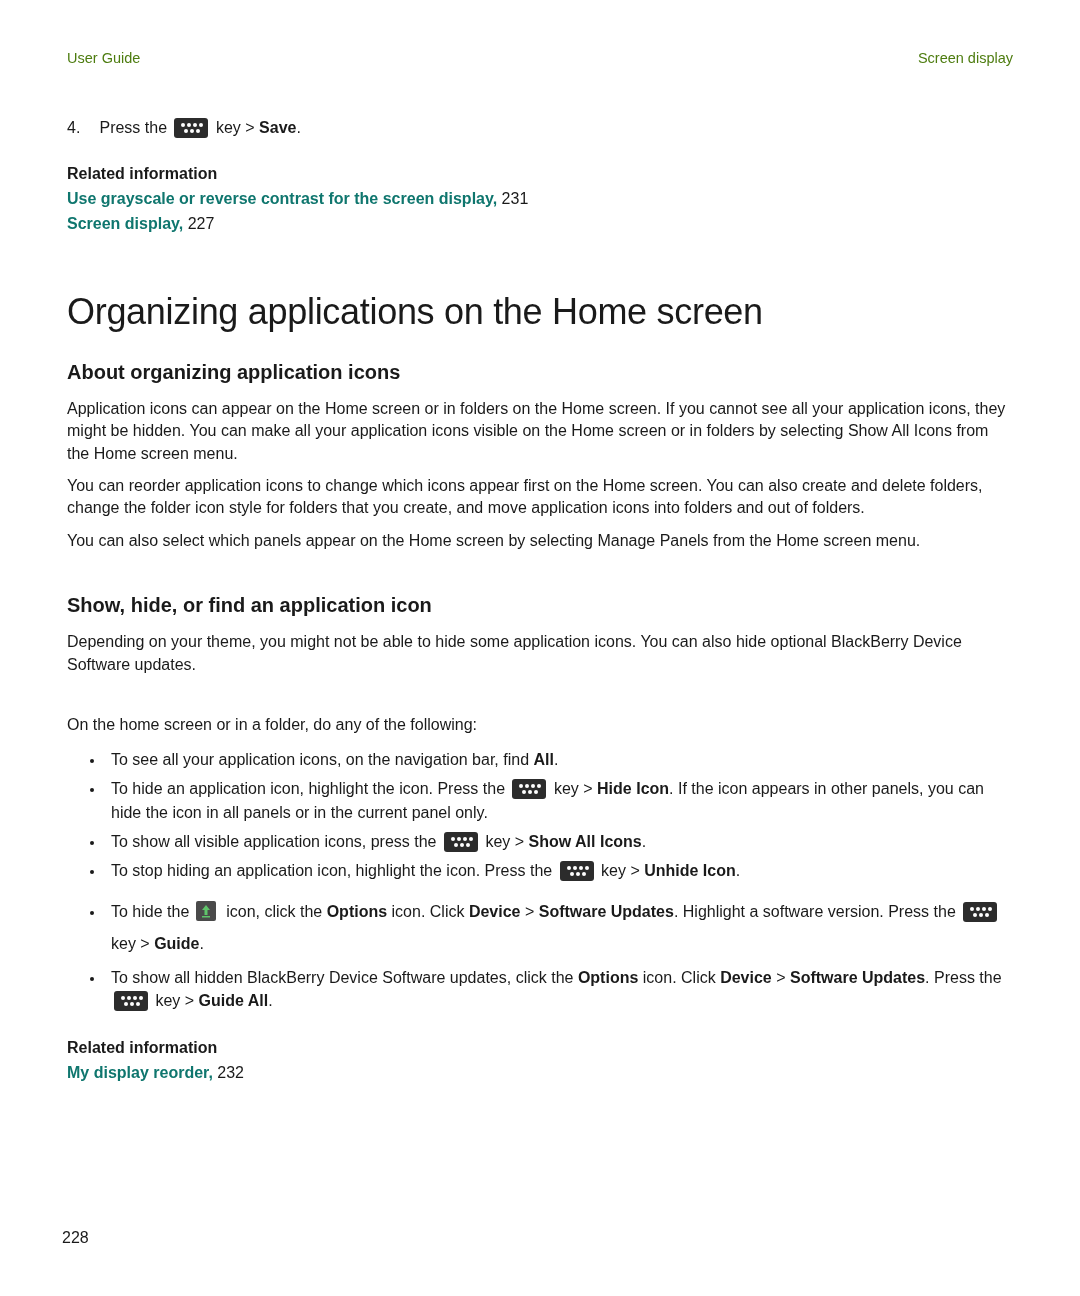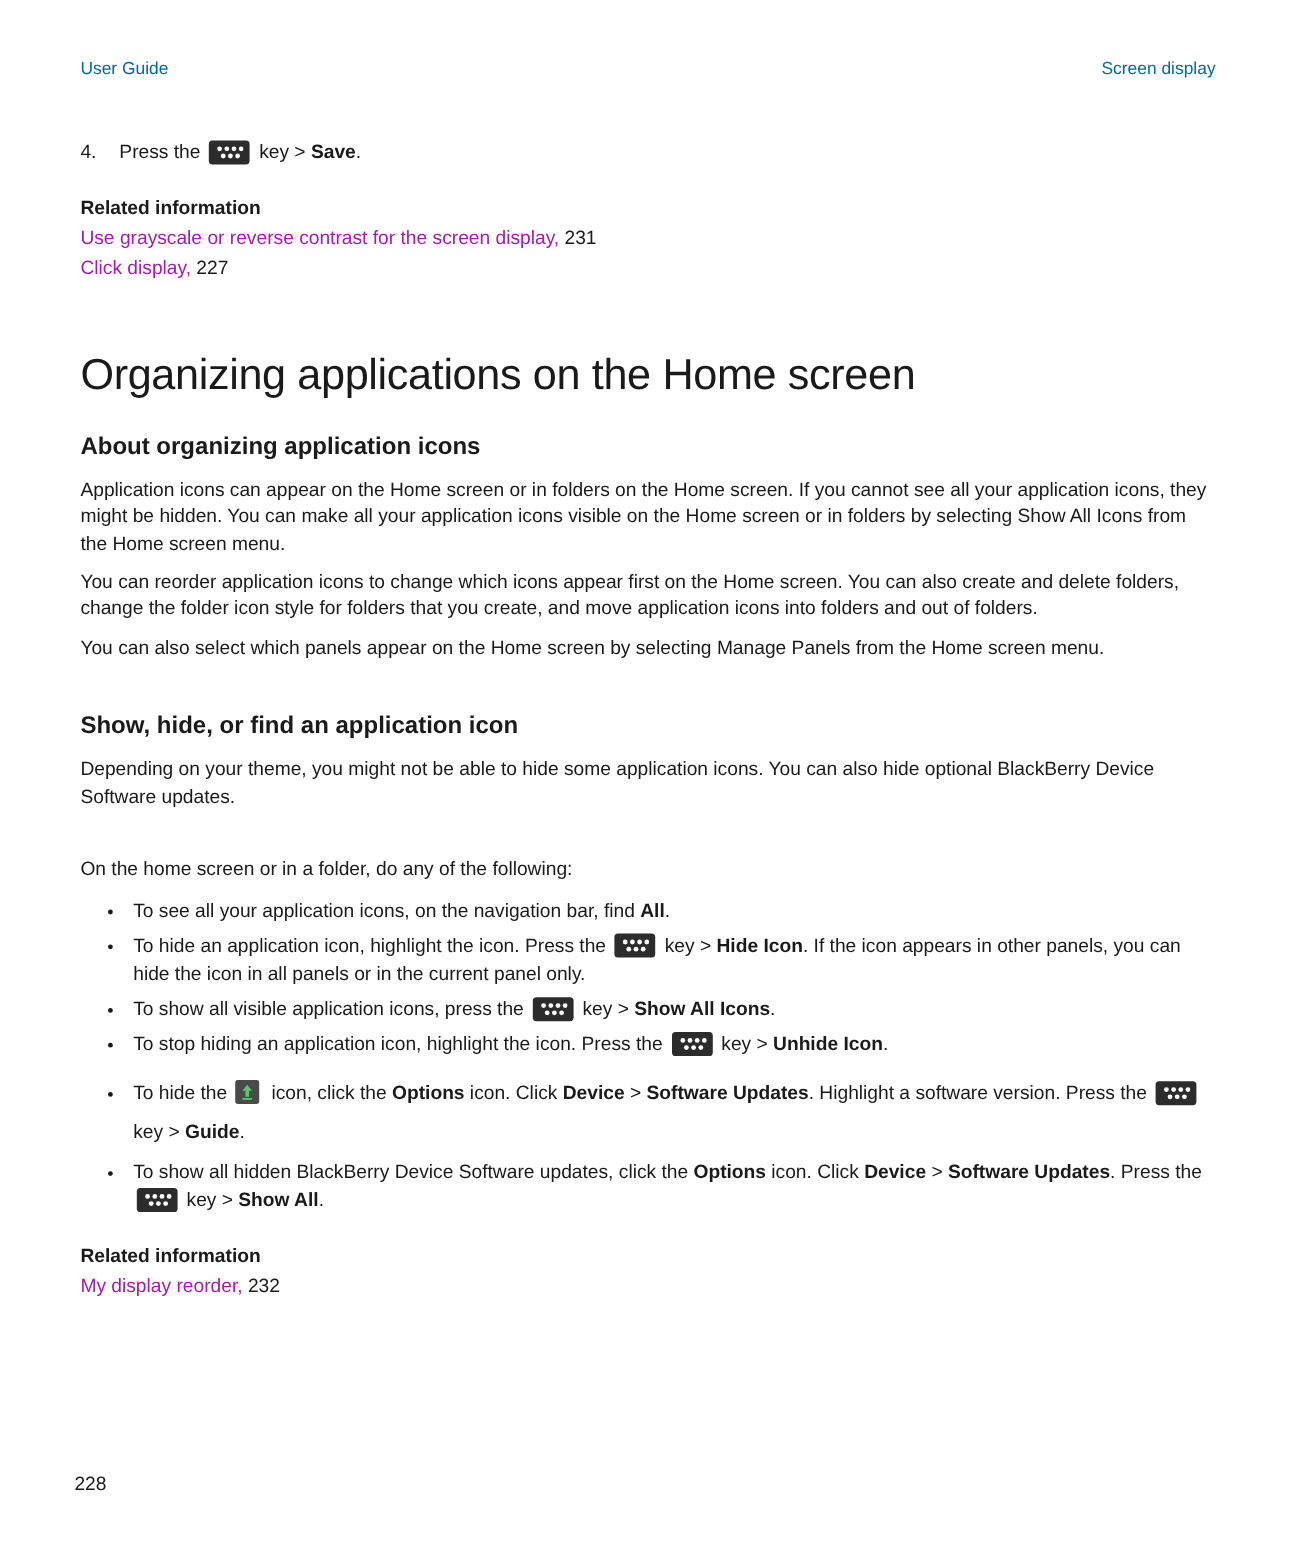--- a/index.html
+++ b/index.html
@@ -10,21 +10,21 @@
     font-family:"Segoe UI","Helvetica Neue",Arial,sans-serif;
     color:#1a1a1a;
     position:relative;
     box-sizing:border-box;
     padding:50px 67px 0 67px;
   }
   .header{
     display:flex;
     justify-content:space-between;
     font-size:14.5px;
-    color:#0369a1;
+    color:#4d7c0f;
     margin-bottom:50px;
   }
   .step{
     font-size:16px;
     line-height:1.45;
     margin-top:20px;
   }
   .step-num{display:inline-block;width:28px;}
   .menu-icon-box{
     display:inline-block;
@@ -32,21 +32,21 @@
     background:#2c2c2c;
     border-radius:3px;
     padding:3px 5px;
     margin:0 3px;
     line-height:0;
   }
   .menu-icon-box svg{width:24px;height:14px;display:block;}
   .dot{fill:#fff;}
   .b{font-weight:700;}
   .rel-head{font-weight:700;font-size:16px;margin-top:26px;margin-bottom:4px;}
-  .link{color:#a21caf;text-decoration:none;cursor:pointer;}
+  .link{color:#0f766e;text-decoration:none;cursor:pointer;font-weight:bold;}
   .rel-line{font-size:16px;line-height:1.55;}
   h1{
     font-size:36px;
     font-weight:400;
     margin:54px 0 16px 0;
     letter-spacing:-0.3px;
   }
   h2{
     font-size:20px;
     font-weight:700;
@@ -109,21 +109,21 @@
       </svg>
   </span>
   <span> key &gt; </span><span class="b">Save</span><span>.</span>
 </div>
 
 <div class="rel-head">Related information</div>
 <div class="rel-line">
   <a class="link">Use grayscale or reverse contrast for the screen display,</a><span> 231</span>
 </div>
 <div class="rel-line">
-  <a class="link">Click display,</a><span> 227</span>
+  <a class="link">Screen display,</a><span> 227</span>
 </div>
 
 <h1>Organizing applications on the Home screen</h1>
 
 <h2>About organizing application icons</h2>
 <p class="body">Application icons can appear on the Home screen or in folders on the Home screen. If you cannot see all your application icons, they might be hidden. You can make all your application icons visible on the Home screen or in folders by selecting Show All Icons from the Home screen menu.</p>
 <p class="body">You can reorder application icons to change which icons appear first on the Home screen. You can also create and delete folders, change the folder icon style for folders that you create, and move application icons into folders and out of folders.</p>
 <p class="body">You can also select which panels appear on the Home screen by selecting Manage Panels from the Home screen menu.</p>
 
 <h2 style="margin-top:42px">Show, hide, or find an application icon</h2>
@@ -184,21 +184,21 @@
   </li>
   <li>
     <span>To show all hidden BlackBerry Device Software updates, click the </span><span class="b">Options</span><span> icon. Click </span><span class="b">Device</span><span> &gt; </span><span class="b">Software Updates</span><span>. Press the </span><span class="menu-icon-box"><svg viewBox="0 0 24 14">
           <circle class="dot" cx="4" cy="4" r="2"></circle>
           <circle class="dot" cx="10" cy="4" r="2"></circle>
           <circle class="dot" cx="16" cy="4" r="2"></circle>
           <circle class="dot" cx="22" cy="4" r="2"></circle>
           <circle class="dot" cx="7" cy="10" r="2"></circle>
           <circle class="dot" cx="13" cy="10" r="2"></circle>
           <circle class="dot" cx="19" cy="10" r="2"></circle>
-        </svg></span><span> key &gt; </span><span class="b">Show All</span><span>.</span>
+        </svg></span><span> key &gt; </span><span class="b">Guide All</span><span>.</span>
   </li>
 </ul>
 
 <div class="rel-head">Related information</div>
 <div class="rel-line">
   <a class="link">My display reorder,</a><span> 232</span>
 </div>
 
 <div class="page-num">228</div>
 

